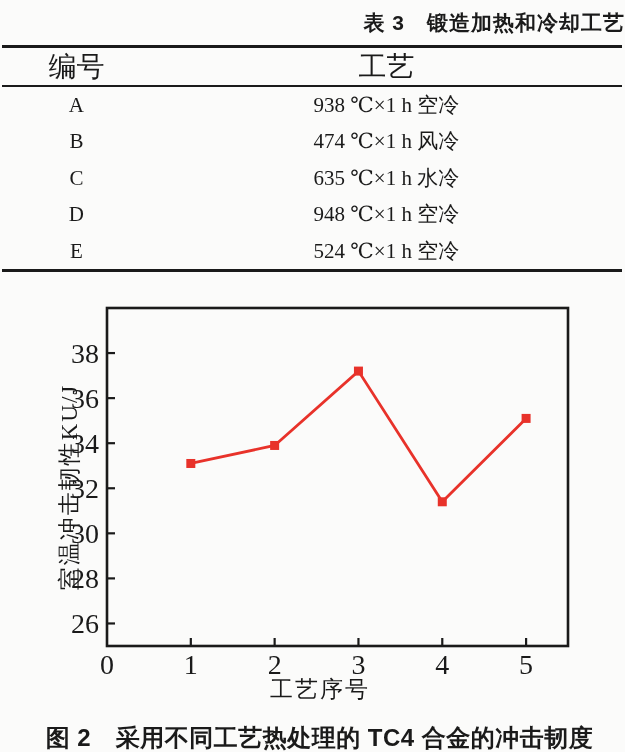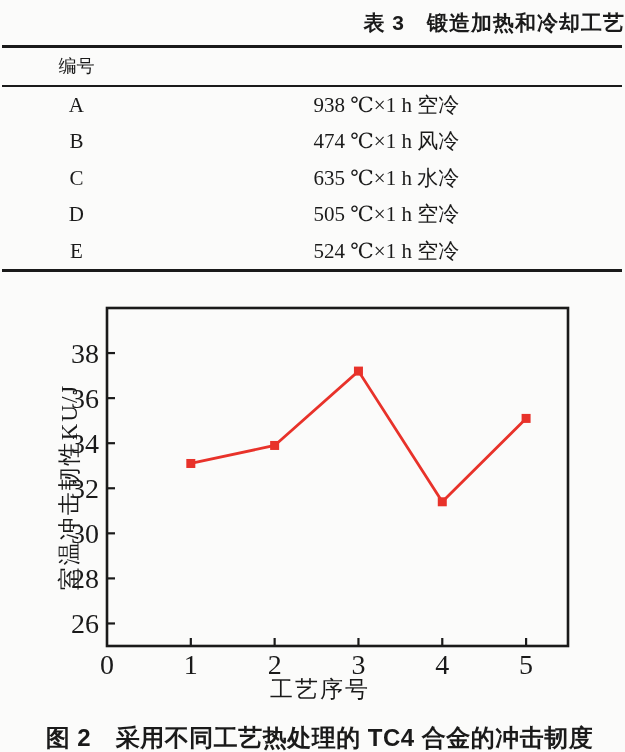--- a/index.html
+++ b/index.html
@@ -15,58 +15,59 @@
   }
   .tbl{position:absolute;left:2px;top:45px;width:620px;}
   .rule{width:100%;background:#1a1a1a;}
   .rule-thick{height:3px;}
   .rule-thin{height:1.5px;}
   .tbl-grid{display:grid;grid-template-columns:24% 76%;}
   .tbl-cell{
     text-align:center;font-size:21px;line-height:36.5px;height:36.5px;
     white-space:nowrap;overflow:visible;
   }
-  .tbl-head .tbl-cell{line-height:37px;height:37px;font-size:18px;}
+  .tbl-head .tbl-cell{line-height:37px;height:37px;font-size:28px;}
   .chart-wrap{position:absolute;left:0;top:295px;width:625px;height:420px;}
   .fig-caption{
     position:absolute;top:722px;left:0;width:625px;text-align:center;
     padding-left:14px;box-sizing:border-box;
     font-family:"Liberation Sans","DejaVu Sans",sans-serif;
     font-weight:bold;font-size:24px;letter-spacing:0.5px;
   }
   svg text{fill:#1a1a1a;}
   .axis-num{font-family:"Liberation Serif","DejaVu Serif",serif;font-size:28px;}
   .axis-label{font-family:"Liberation Serif","DejaVu Serif",serif;font-size:23px;letter-spacing:2px;}
 </style>
 </head>
 <body>
 
 <div class="doc-title">表 3　锻造加热和冷却工艺</div>
 
 <div class="tbl">
   <div class="rule rule-thick"></div>
   <div class="tbl-grid tbl-head">
     <div class="tbl-cell">编号</div>
+    <div class="tbl-cell">工艺</div>
   </div>
   <div class="rule rule-thin"></div>
   <div class="tbl-grid">
     <div class="tbl-cell">A</div>
     <div class="tbl-cell">938 ℃×1 h 空冷</div>
   </div>
   <div class="tbl-grid">
     <div class="tbl-cell">B</div>
     <div class="tbl-cell">474 ℃×1 h 风冷</div>
   </div>
   <div class="tbl-grid">
     <div class="tbl-cell">C</div>
     <div class="tbl-cell">635 ℃×1 h 水冷</div>
   </div>
   <div class="tbl-grid">
     <div class="tbl-cell">D</div>
-    <div class="tbl-cell">505 ℃×1 h 空冷</div>
+    <div class="tbl-cell">948 ℃×1 h 空冷</div>
   </div>
   <div class="tbl-grid">
     <div class="tbl-cell">E</div>
     <div class="tbl-cell">524 ℃×1 h 空冷</div>
   </div>
   <div class="rule rule-thick"></div>
 </div>
 
 <div class="chart-wrap">
   <svg id="chart" width="625" height="420" viewBox="0 0 625 420">

